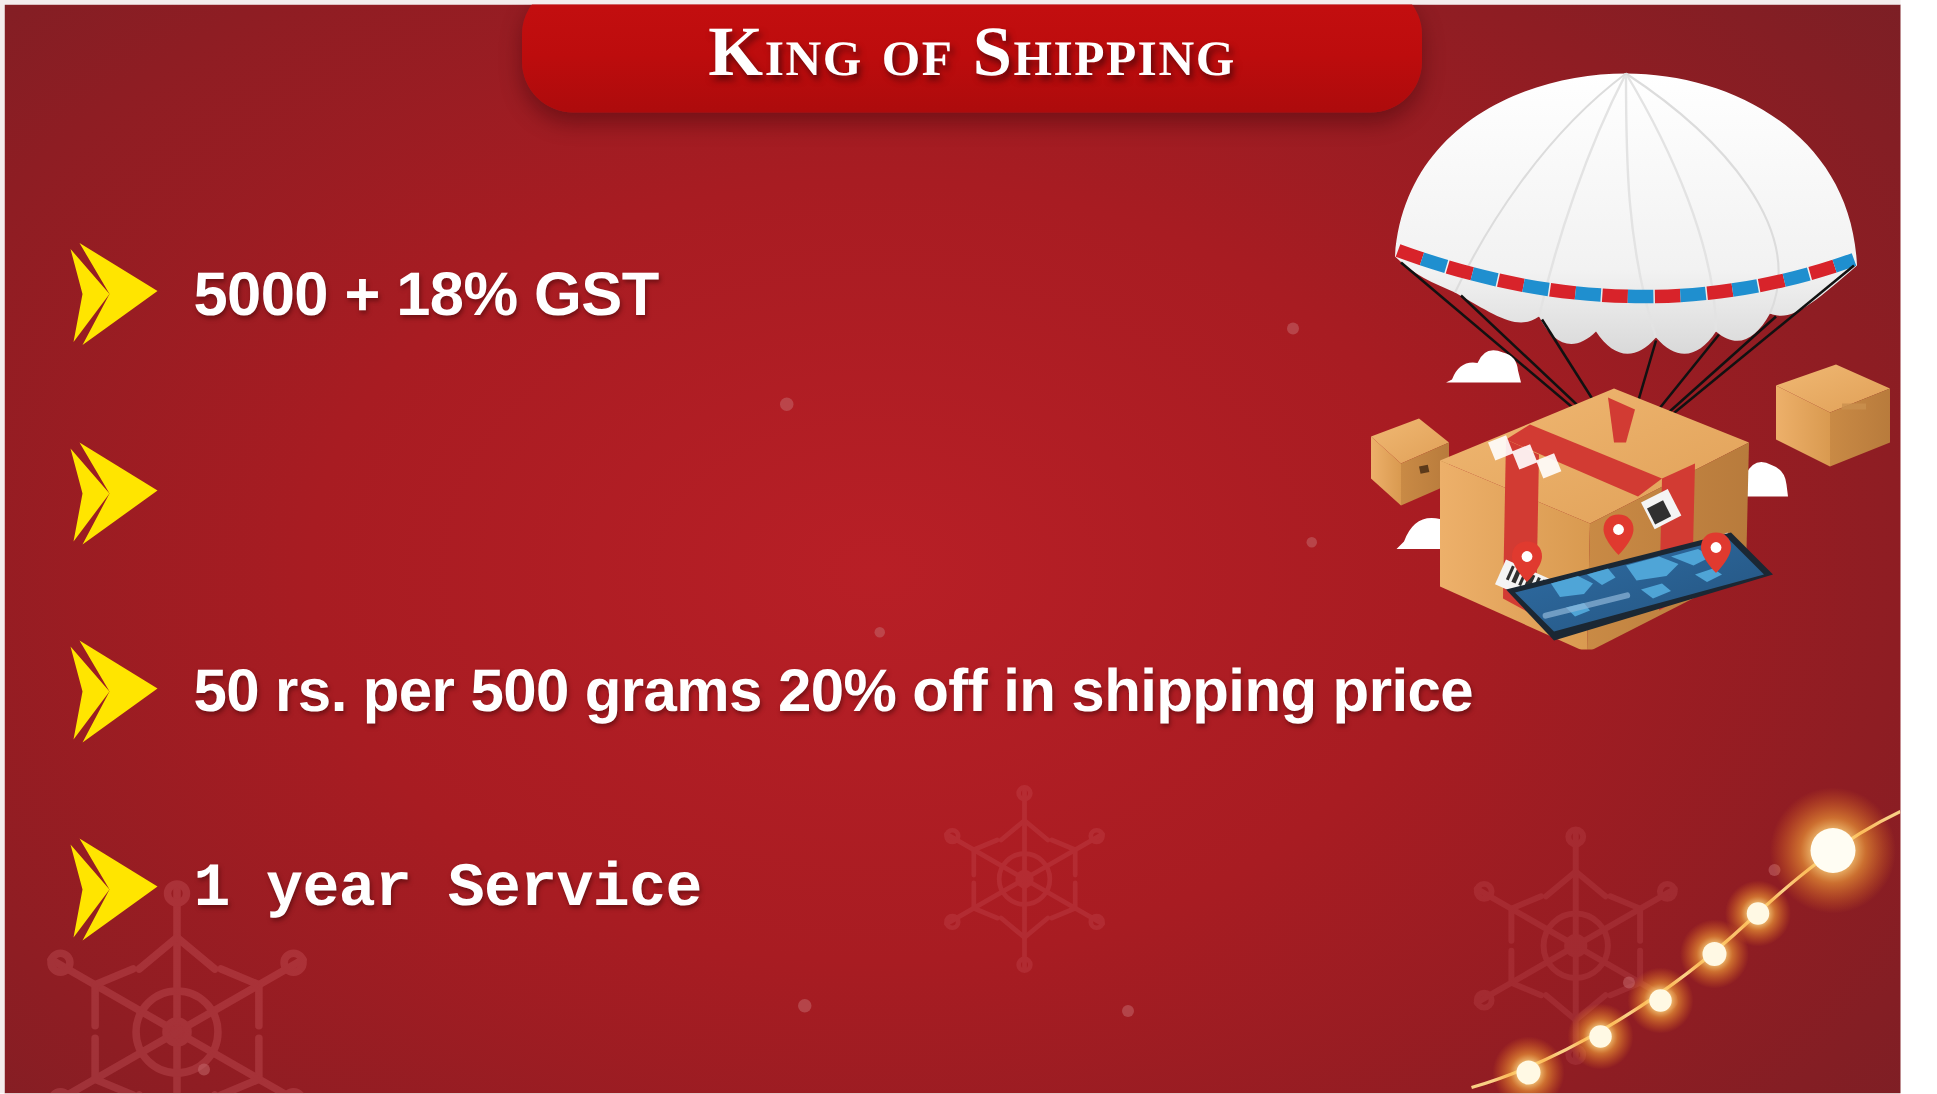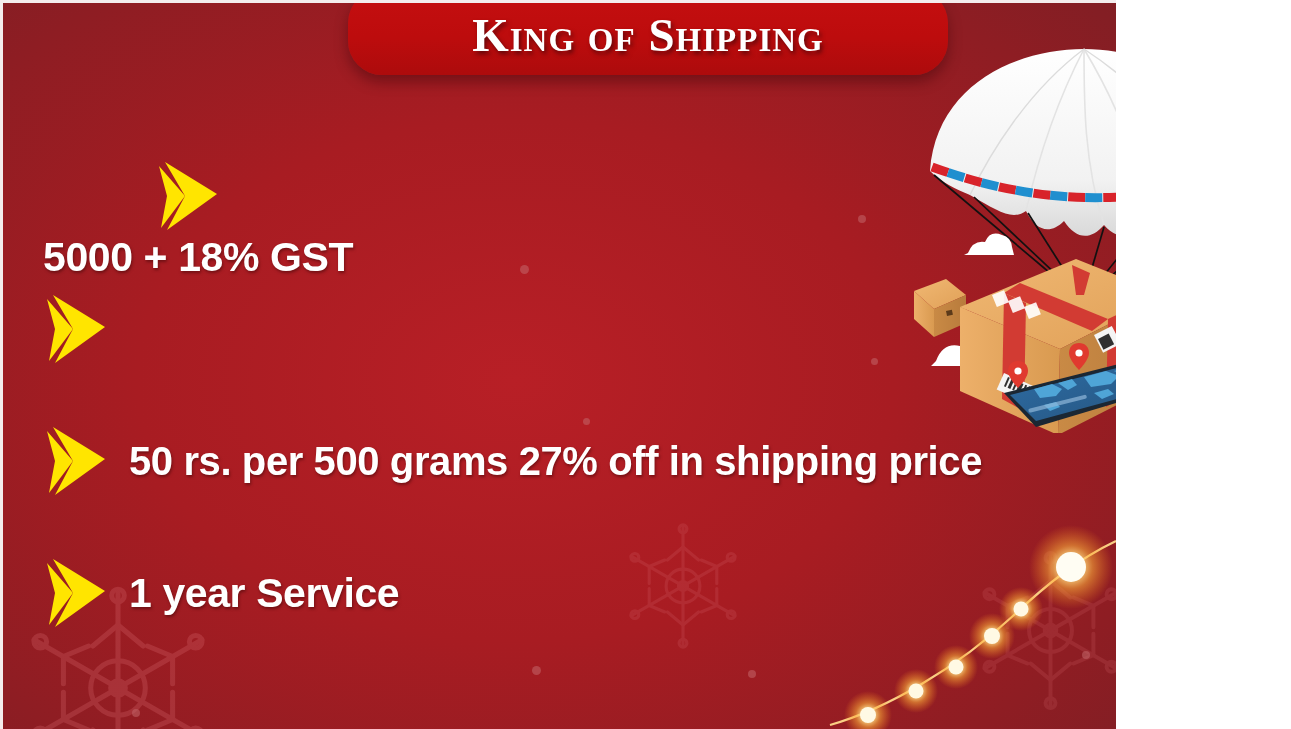--- a/index.html
+++ b/index.html
@@ -2,21 +2,21 @@
 <html><head>
 <meta charset="utf-8">
 <style>
   html, body {
     margin: 0;
     padding: 0;
     background: #ffffff;
   }
   #banner {
     position: relative;
-    width: 1116px;
+    width: 1267px;
     height: 729px;
     overflow: hidden;
     font-family: "Liberation Sans", sans-serif;
     background:
       radial-gradient(ellipse 900px 620px at 46% 52%, #b81f26 0%, #a81c22 42%, #8e1d23 76%, #7a1f25 100%);
     border-top: 3px solid #f4eded;
     border-left: 3px solid #f4eded;
     box-sizing: border-box;
   }
 
@@ -74,24 +74,24 @@
     margin-right: 12px;
   }
   .bullet-text {
     color: #ffffff;
     font-size: 41px;
     font-weight: 700;
     letter-spacing: -0.4px;
     white-space: nowrap;
     text-shadow: 1px 2px 3px rgba(70, 8, 10, 0.55);
   }
-  #row-0 { top: 155px; flex-direction: column; }
+  #row-0 { top: 155px; }
   #row-1 { top: 288px; }
   #row-2 { top: 420px; }
-  #row-3 { top: 552px; }
+  #row-3 { top: 552px; font-family: Liberation Mono, monospace; }
   #row-2 .bullet-text { font-size: 40px; }
 
   
   #illustration {
     position: absolute;
     left: 905px;
     top: 40px;
     width: 360px;
     height: 390px;
     pointer-events: none;
@@ -197,21 +197,21 @@
       <path d="M10 4 L62 36 L12 72 L30 38 Z" fill="#ffe500"></path>
       <path d="M4 8 L30 38 L6 70 L12 38 Z" fill="#ffe500"></path>
     </svg>
   </div>
 
   <div class="bullet-row" id="row-2">
     <svg class="bullet-icon" viewBox="0 0 74 76">
       <path d="M10 4 L62 36 L12 72 L30 38 Z" fill="#ffe500"></path>
       <path d="M4 8 L30 38 L6 70 L12 38 Z" fill="#ffe500"></path>
     </svg>
-    <span class="bullet-text">50 rs. per 500 grams  27% off in shipping price</span>
+    <span class="bullet-text">50 rs. per 500 grams  20% off in shipping price</span>
   </div>
 
   <div class="bullet-row" id="row-3">
     <svg class="bullet-icon" viewBox="0 0 74 76">
       <path d="M10 4 L62 36 L12 72 L30 38 Z" fill="#ffe500"></path>
       <path d="M4 8 L30 38 L6 70 L12 38 Z" fill="#ffe500"></path>
     </svg>
     <span class="bullet-text">1 year Service</span>
   </div>
 

